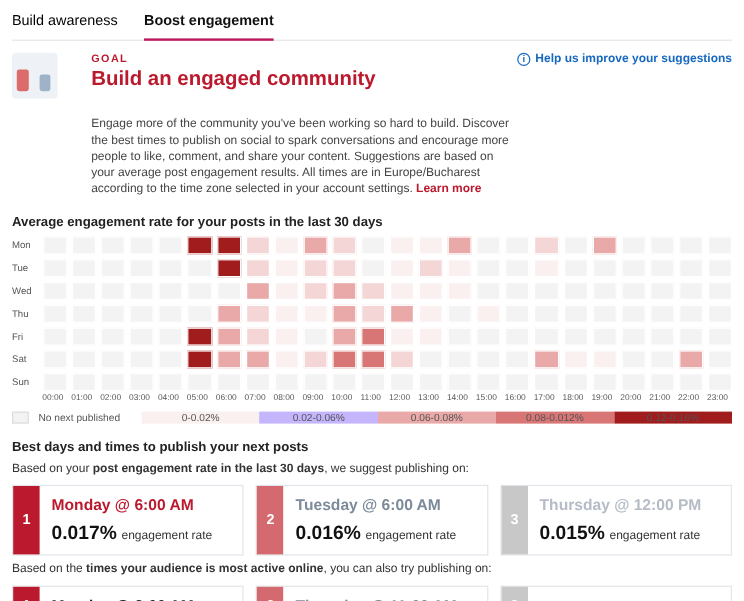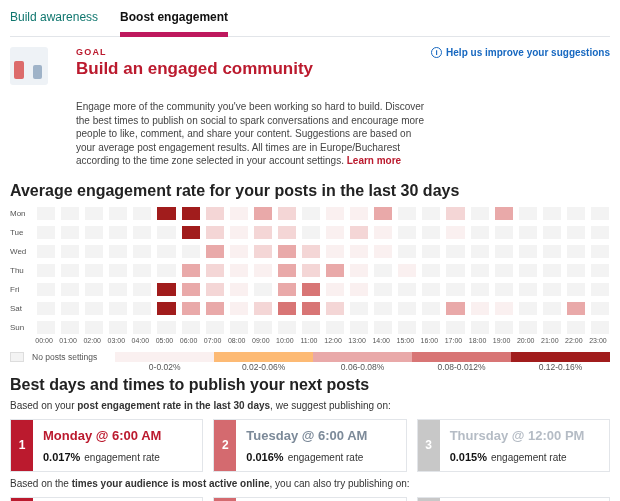--- a/index.html
+++ b/index.html
@@ -6,69 +6,69 @@
   body {
     font-family: -apple-system, BlinkMacSystemFont, "Segoe UI", Helvetica, Arial, sans-serif;
     font-size: 11px;
     color: #333;
     background: #fff;
     width: 620px;
     padding: 4px 10px 10px;
   }
   
   .tabs { display: flex; gap: 22px; border-bottom: 1px solid #e2e5e9; margin-bottom: 10px; }
-  .tab { padding: 6px 0 8px; font-size: 12px; color: #0f766e; cursor: pointer; }
-  .tab.active { font-weight: 700; color: #111; border-bottom: 5px solid #be185d; margin-bottom: -1px; }
+  .tab { padding: 6px 0 8px; font-size: 12px; color: #000000; cursor: pointer; }
+  .tab.active { font-weight: 700; color: #111; border-bottom: 2px solid #be185d; margin-bottom: -1px; }
   
   .goal-row { display:flex; gap:28px; }
   .goal-illus { width:38px; height:38px; flex:0 0 38px; background:#eef2f6; border-radius:3px; position:relative; overflow:hidden; }
   .goal-illus::before { content:""; position:absolute; left:4px; bottom:6px; width:10px; height:18px; background:#dc6b6b; border-radius:2px; }
   .goal-illus::after { content:""; position:absolute; right:6px; bottom:6px; width:9px; height:14px; background:#9fb3c8; border-radius:2px; }
   .goal-text { flex:1; }
   .goal-label { font-size:9px; letter-spacing:1.2px; color:#bb1a2e; font-weight:700; }
   .goal-title { font-size:17px; font-weight:700; color:#bb1a2e; margin:2px 0 21px; }
   .goal-desc { font-size:10px; color:#444; line-height:1.35; }
   .goal-desc a { color:#bb1a2e; font-weight:600; text-decoration:none; cursor:pointer; }
   .help-link { font-size:10px; color:#1768c0; font-weight:600; text-decoration:none; cursor:pointer; float:right; display:flex; align-items:center; gap:4px; }
   .help-icon { display:inline-flex; width:11px; height:11px; border:1.5px solid #1768c0; border-radius:50%; align-items:center; justify-content:center; font-size:8px; line-height:1; color:#1768c0; font-weight:700; }
   
-  .sec-h { font-size:16px; font-weight:700; color:#222; margin:14px 0 6px; }
+  .sec-h { font-size:11px; font-weight:700; color:#222; margin:14px 0 6px; }
   .sub   { font-size:10px; color:#333; margin:6px 0 8px; }
   .sub b { font-weight:700; }
   
   .heatmap { display:grid; grid-template-columns:22px repeat(24,1fr); grid-auto-rows:15px; gap:4px; }
   .hm-day { font-size:8px; color:#555; display:flex; align-items:center; }
   .hm-cell { border:0.5px solid #fff; background:#f3f3f3; }
   .hm-cell.e  { background:#faf0f0; }
   .hm-cell.c1 { background:#f4d6d6; }
   .hm-cell.c2 { background:#e9a9a9; }
   .hm-cell.c3 { background:#d87575; }
   .hm-cell.c5 { background:#a11c1c; }
   .hm-hours { display:grid; grid-template-columns:22px repeat(24,1fr); margin-top:2px; }
   .hm-hour { font-size:7px; color:#555; text-align:center; }
   
   .legend { display:flex; align-items:center; gap:0; margin-top:8px; font-size:8.5px; color:#555; }
   .lg-k { width:14px; height:10px; background:#f3f3f3; margin-right:8px; border:1px solid #ddd; }
   .lg-strip { flex:1; display:flex; margin-left:18px; }
   .lg-seg { flex:1; height:10px; display:flex; justify-content:center; align-items:flex-end; position:relative; }
-  .lg-seg span { position:absolute; top:10px; white-space:nowrap; }
-  .s1{background:#faf0f0;} .s2{background:#fdba74;text-decoration:underline;} .s3{background:#e9a9a9;} .s4{background:#d87575;} .s5{background:#a11c1c;}
+  .lg-seg span { position:absolute; top:0; white-space:nowrap; }
+  .s1{background:#faf0f0;} .s2{background:#c4b5fd;text-decoration:underline;} .s3{background:#e9a9a9;} .s4{background:#d87575;} .s5{background:#a11c1c;}
   
   .cards { display:flex; gap:10px; }
   .card { flex:1; display:flex; border:1px solid #e2e5e9; background:#fff; }
   .rank { width:22px; display:flex; align-items:center; justify-content:center; color:#fff; font-weight:700; font-size:12px; }
   .r-strong { background:#bb1a2e; }
   .r-mid    { background:#d46a6f; }
   .r-weak   { background:#c8c8c8; }
   .card-body { padding:8px 10px; display:flex; flex-direction:column; gap:8px; }
   .ct-strong { font-size:13px; font-weight:800; color:#bb1a2e; }
   .ct-mid    { font-size:13px; font-weight:700; color:#7c8a99; }
   .ct-weak   { font-size:13px; font-weight:700; color:#b5bcc5; }
   .metric { font-size:10px; color:#333; }
-  .metric b { font-size:11px; font-weight:800; color:#111; margin-right:4px; }
+  .metric b { font-size:16px; font-weight:800; color:#111; margin-right:4px; }
   .ct-gen { font-size:13px; font-weight:800; color:#222; }
 </style>
 </head>
 <body>
 
 <div class="tabs">
   <div class="tab">Build awareness</div>
   <div class="tab active">Boost engagement</div>
 </div>
 
@@ -291,21 +291,21 @@
     <div class="hm-hour">18:00</div>
     <div class="hm-hour">19:00</div>
     <div class="hm-hour">20:00</div>
     <div class="hm-hour">21:00</div>
     <div class="hm-hour">22:00</div>
     <div class="hm-hour">23:00</div>
   </div>
 
 <div class="legend">
   <span class="lg-k"></span>
-  <span>No posts settings</span>
+  <span>No next published</span>
   <div class="lg-strip">
     <div class="lg-seg s1">
         <span>0-0.02%</span>
       </div>
     <div class="lg-seg s2">
         <span>0.02-0.06%</span>
       </div>
     <div class="lg-seg s3">
         <span>0.06-0.08%</span>
       </div>

